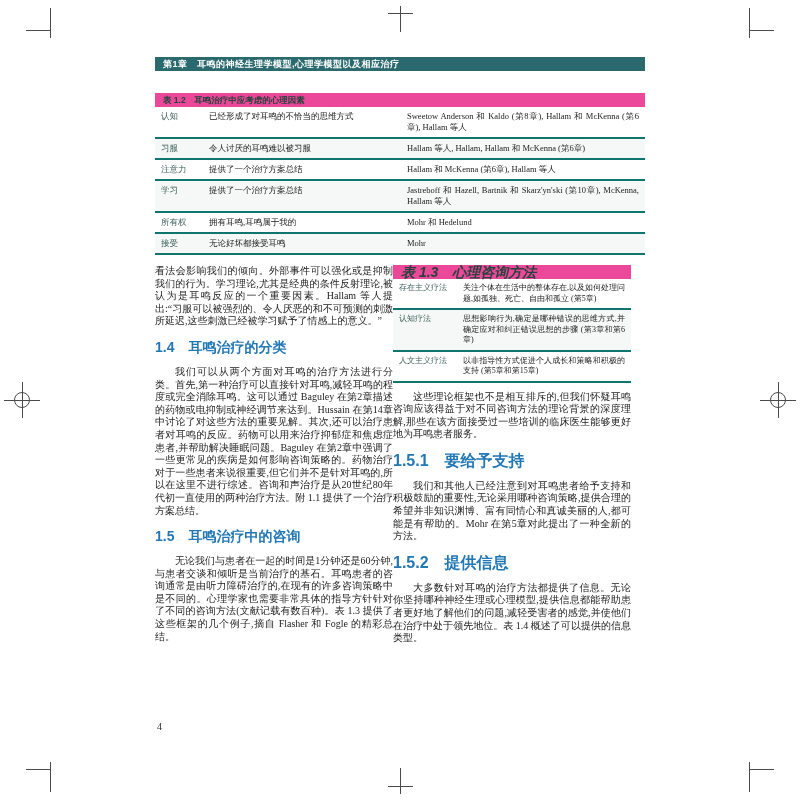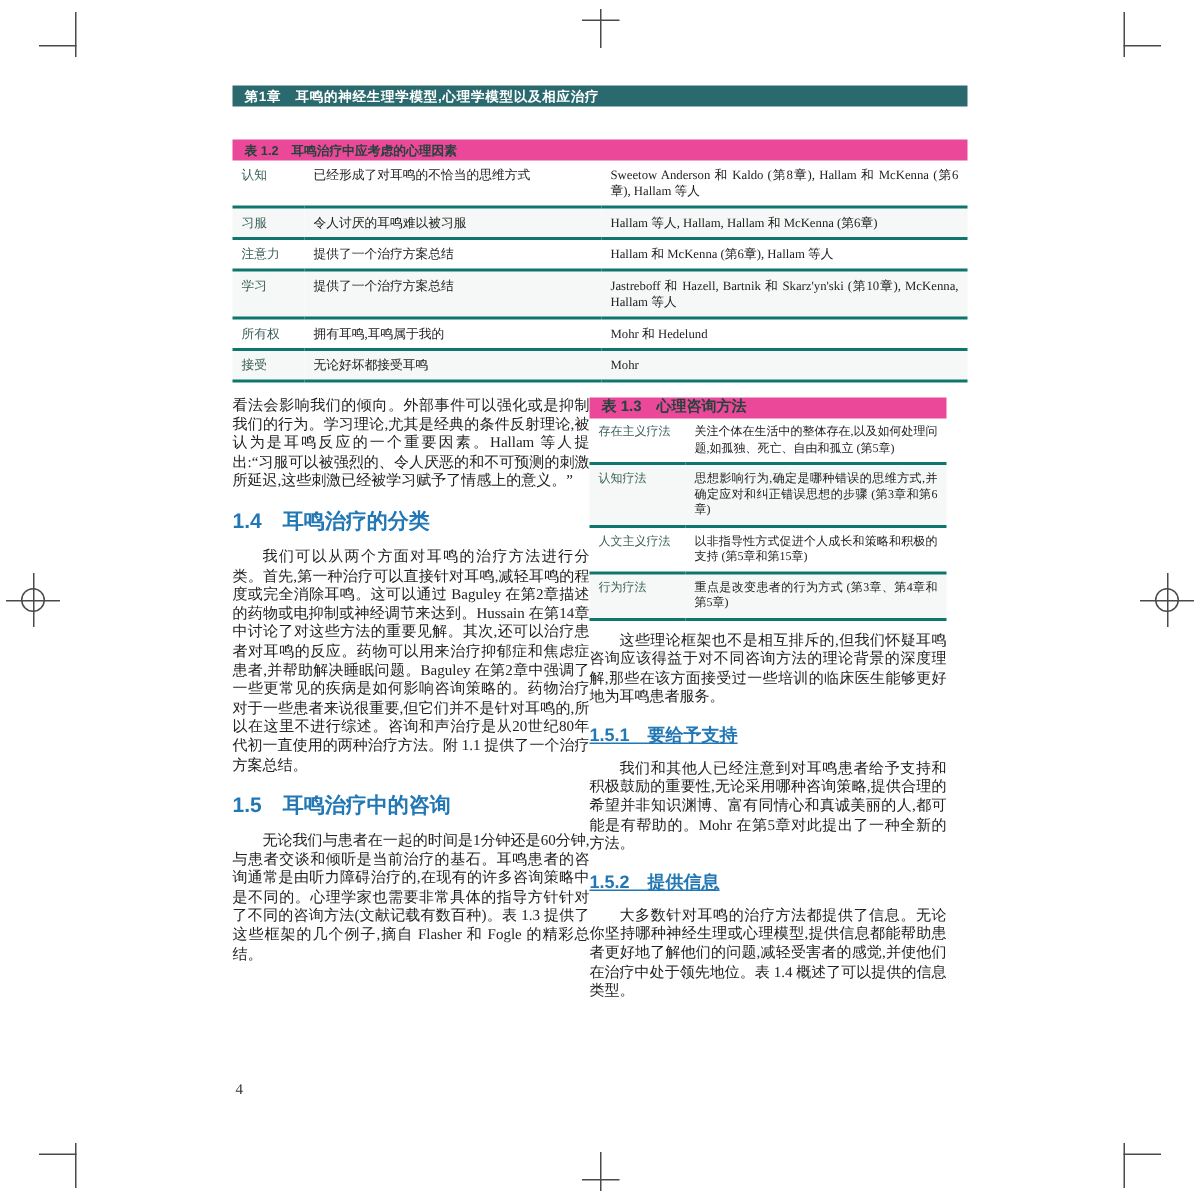--- a/index.html
+++ b/index.html
@@ -68,26 +68,25 @@
     color:#2277b5;
     font-family:"Liberation Sans","DejaVu Sans",sans-serif;
     font-weight:bold;
     font-size:14px;
     margin:11px 0 9px 0;
   }
   .subsec {
     color:#2277b5;
     font-family:"Liberation Sans","DejaVu Sans",sans-serif;
     font-weight:bold;
-    font-size:12px;
+    font-size:16px;
     margin:10px 0 8px 0;
-    text-decoration:underline;
-  }
-
-  .tbl3 .tbl-title { font-size:10px; }
+  }
+
+  .tbl3 .tbl-title { font-size:14px;font-style:italic; }
   .tbl3 table.tbl td { font-size:8px; line-height:10.5px;font-family:Liberation Serif, serif; }
 
   .page-num {
     position:absolute;
     left:157px;
     top:721px;
     font-size:10px;
     color:#333;
   }
 </style>
@@ -203,24 +202,20 @@
               <td>关注个体在生活中的整体存在,以及如何处理问题,如孤独、死亡、自由和孤立 (第5章)</td>
             </tr>
             <tr>
               <td class="lbl">认知疗法</td>
               <td>思想影响行为,确定是哪种错误的思维方式,并确定应对和纠正错误思想的步骤 (第3章和第6章)</td>
             </tr>
             <tr>
               <td class="lbl">人文主义疗法</td>
               <td>以非指导性方式促进个人成长和策略和积极的支持 (第5章和第15章)</td>
             </tr>
-            <tr>
-              <td class="lbl">行为疗法</td>
-              <td>重点是改变患者的行为方式 (第3章、第4章和第5章)</td>
-            </tr>
           </tbody>
         </table>
       </div>
 
       <p class="body-text ind" style="margin-top:8px;">这些理论框架也不是相互排斥的,但我们怀疑耳鸣咨询应该得益于对不同咨询方法的理论背景的深度理解,那些在该方面接受过一些培训的临床医生能够更好地为耳鸣患者服务。</p>
       <h4 class="subsec">1.5.1　要给予支持</h4>
       <p class="body-text ind">我们和其他人已经注意到对耳鸣患者给予支持和积极鼓励的重要性,无论采用哪种咨询策略,提供合理的希望并非知识渊博、富有同情心和真诚美丽的人,都可能是有帮助的。Mohr 在第5章对此提出了一种全新的方法。</p>
       <h4 class="subsec">1.5.2　提供信息</h4>
       <p class="body-text ind">大多数针对耳鸣的治疗方法都提供了信息。无论你坚持哪种神经生理或心理模型,提供信息都能帮助患者更好地了解他们的问题,减轻受害者的感觉,并使他们在治疗中处于领先地位。表 1.4 概述了可以提供的信息类型。</p>
     </div>

